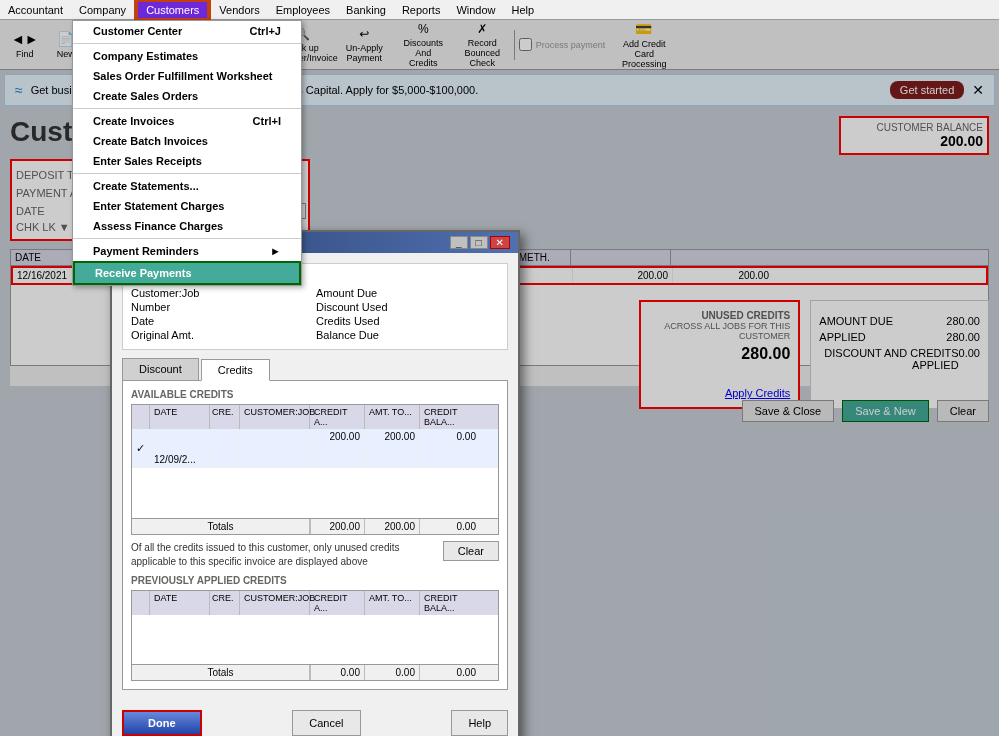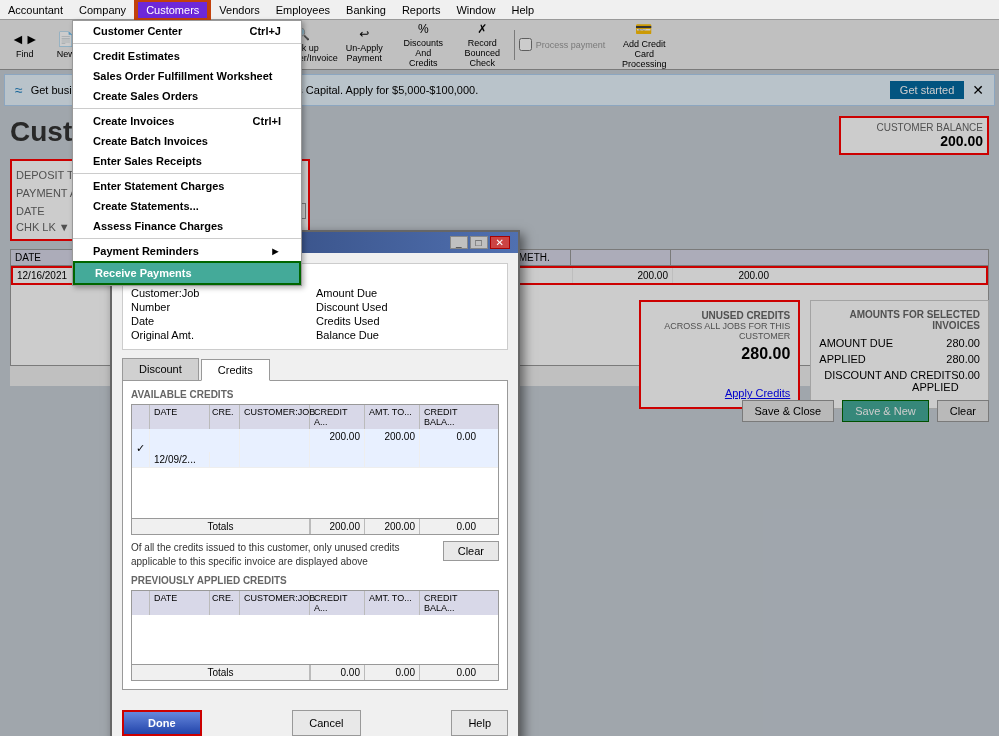--- a/index.html
+++ b/index.html
@@ -30,33 +30,33 @@
   <div class="menubar-item">Window</div>
   <div class="menubar-item">Help</div>
 </div>
 
 <div class="dropdown-menu">
   <div class="dropdown-item shortcut">
     <span>Customer Center</span>
     <span>Ctrl+J</span>
   </div>
   <div class="dropdown-divider"></div>
-  <div class="dropdown-item">Credit Estimates</div>
+  <div class="dropdown-item">Company Estimates</div>
   <div class="dropdown-item">Sales Order Fulfillment Worksheet</div>
   <div class="dropdown-item">Create Sales Orders</div>
   <div class="dropdown-divider"></div>
   <div class="dropdown-item shortcut">
     <span>Create Invoices</span>
     <span>Ctrl+I</span>
   </div>
   <div class="dropdown-item">Create Batch Invoices</div>
   <div class="dropdown-item">Enter Sales Receipts</div>
   <div class="dropdown-divider"></div>
+  <div class="dropdown-item">Create Statements...</div>
   <div class="dropdown-item">Enter Statement Charges</div>
-  <div class="dropdown-item">Create Statements...</div>
   <div class="dropdown-item">Assess Finance Charges</div>
   <div class="dropdown-divider"></div>
   <div class="dropdown-item has-arrow">
     <span>Payment Reminders</span>
     <span>►</span>
   </div>
   <div class="dropdown-item highlighted">Receive Payments</div>
 </div>
 
 <div style="position:absolute; top:20px; left:0; right:0; bottom:0; background:#c8d0d8;">
@@ -114,21 +114,21 @@
       <span>Add Credit Card Processing</span>
     </div>
   </div>
 
   <div style="background:#e8f4fd; border:1px solid #b0d0f0; margin:4px; padding:6px 10px; display:flex; align-items:center; justify-content:space-between; font-size:11px;">
     <div style="display:flex; align-items:center; gap:8px;">
       <span style="color:#2080c0; font-size:14px;">≈</span>
       <span>Get business funding when it matters using QuickBooks Capital. Apply for $5,000-$100,000.</span>
     </div>
     <div style="display:flex; align-items:center; gap:8px;">
-      <button style="background:#0369a1; color:white; border:none; padding:3px 10px; cursor:pointer; font-size:11px; border-radius:0;margin-left:16px;">Get started</button>
+      <button style="background:#7f1d1d; color:white; border:none; padding:3px 10px; cursor:pointer; font-size:11px; border-radius:8px;margin-left:16px;">Get started</button>
       <span style="cursor:pointer; font-size:14px;">✕</span>
     </div>
   </div>
 
   <div style="position:relative; padding:6px 10px;">
     <div style="display:flex; justify-content:space-between; align-items:flex-start;">
       <div style="font-size:28px; font-weight:bold; color:#333; overflow:hidden; width:200px;">
         <span>Custom</span><span style="color:#ccc;">om</span>
       </div>
       <div style="text-align:right; font-size:11px; border:2px solid red; padding:4px; background:white; min-width:150px;">
@@ -191,21 +191,20 @@
 
     <div style="position:absolute; top:190px; right:10px; width:350px; font-size:11px;text-align:right;">
       <div style="display:flex; gap:10px;">
         <div style="border:2px solid red; background:white; padding:8px; min-width:150px;">
           <div style="font-size:10px; font-weight:bold; color:#666;">UNUSED CREDITS</div>
           <div style="font-size:9px; color:#666;">ACROSS ALL JOBS FOR THIS CUSTOMER</div>
           <div style="font-size:16px; font-weight:bold; margin:4px 0;">280.00</div>
           <div style="color:blue; text-decoration:underline; cursor:pointer; font-size:11px;margin-top:24px;">Apply Credits</div>
         </div>
         <div style="background:white; padding:8px; min-width:160px; border:1px solid #ccc;">
-          <div style="font-size:10px; font-weight:bold; color:#666;">AMOUNTS FOR SELECTED INVOICES</div>
           <div style="margin-top:4px;">
             <div style="display:flex; justify-content:space-between; padding:2px 0;">
               <span>AMOUNT DUE</span>
               <span>280.00</span>
             </div>
             <div style="display:flex; justify-content:space-between; padding:2px 0;">
               <span>APPLIED</span>
               <span>280.00</span>
             </div>
             <div style="display:flex; justify-content:space-between; padding:2px 0;">

